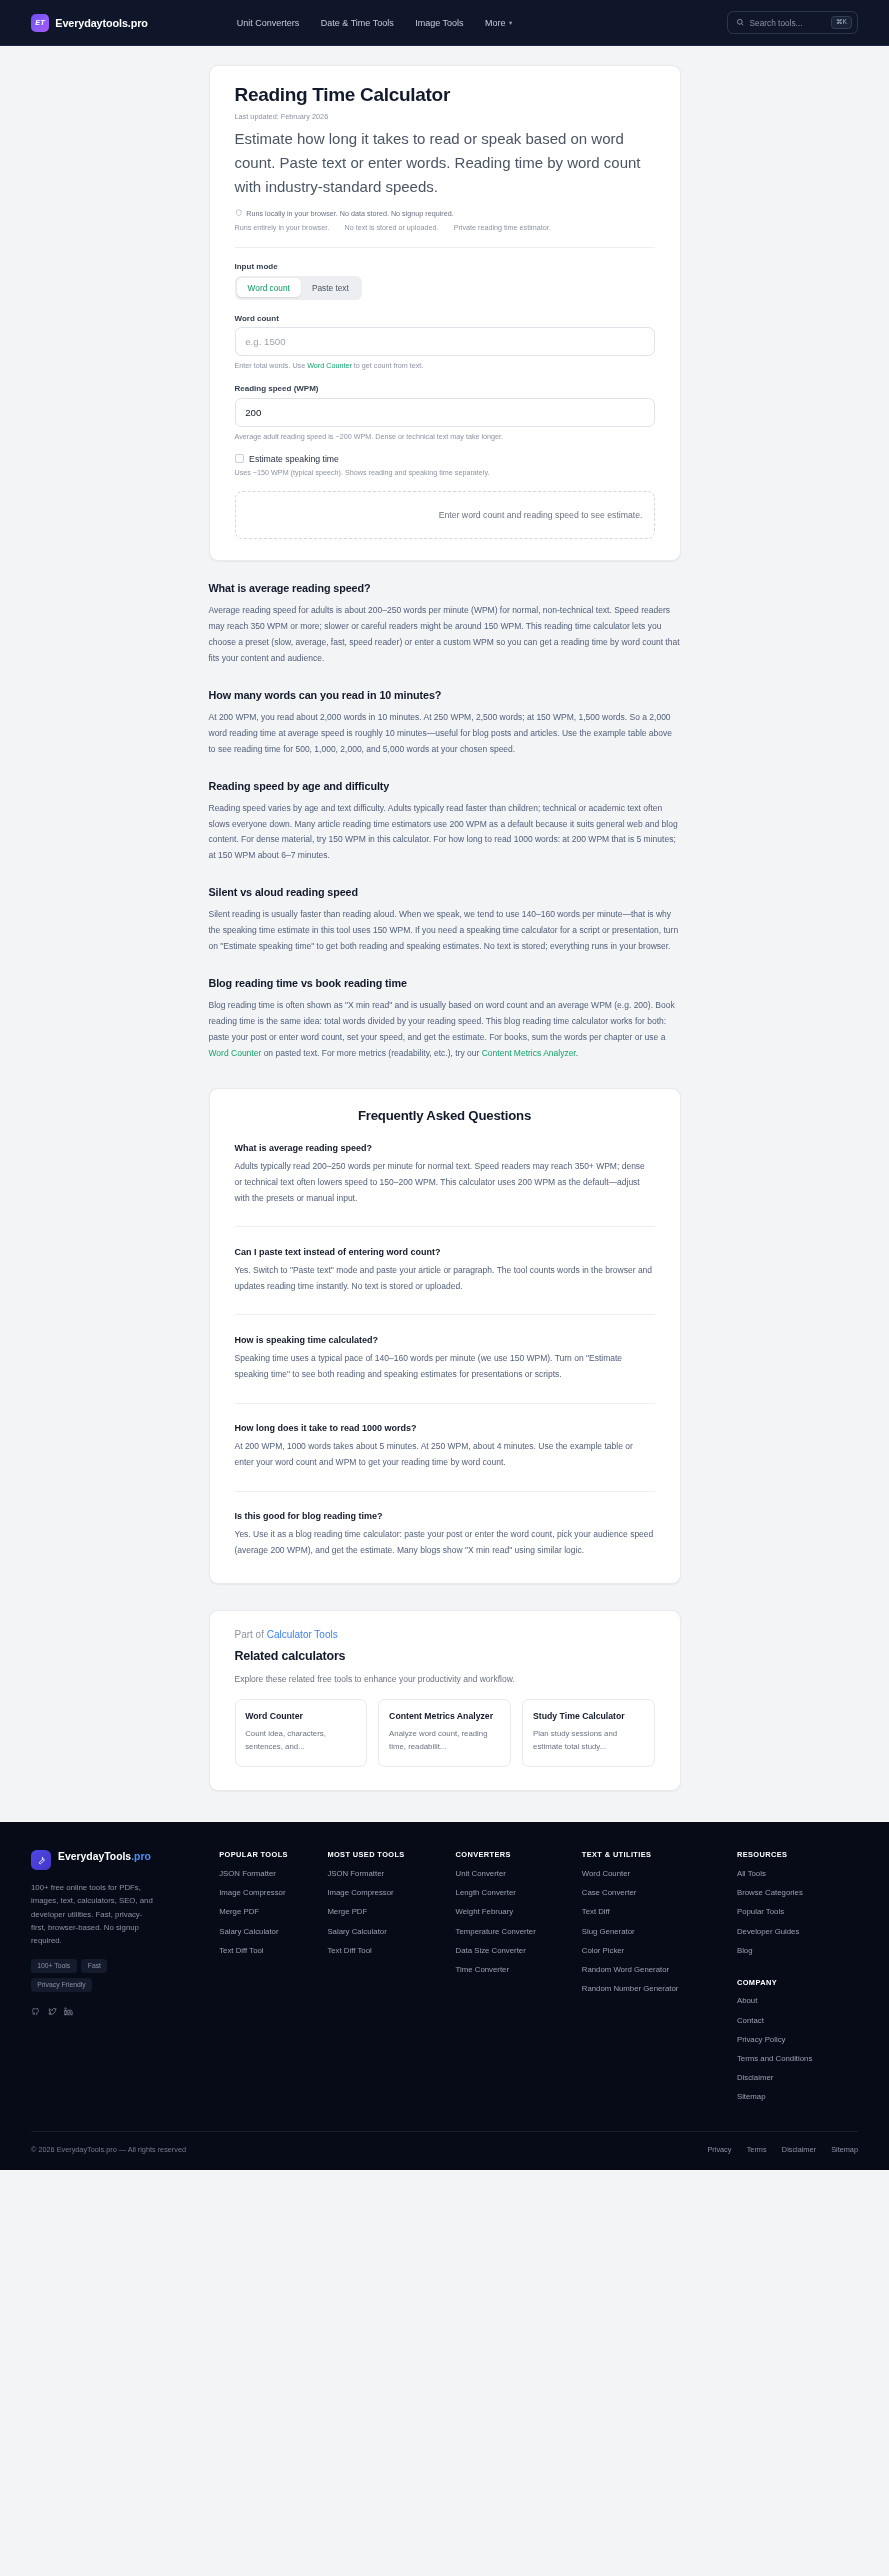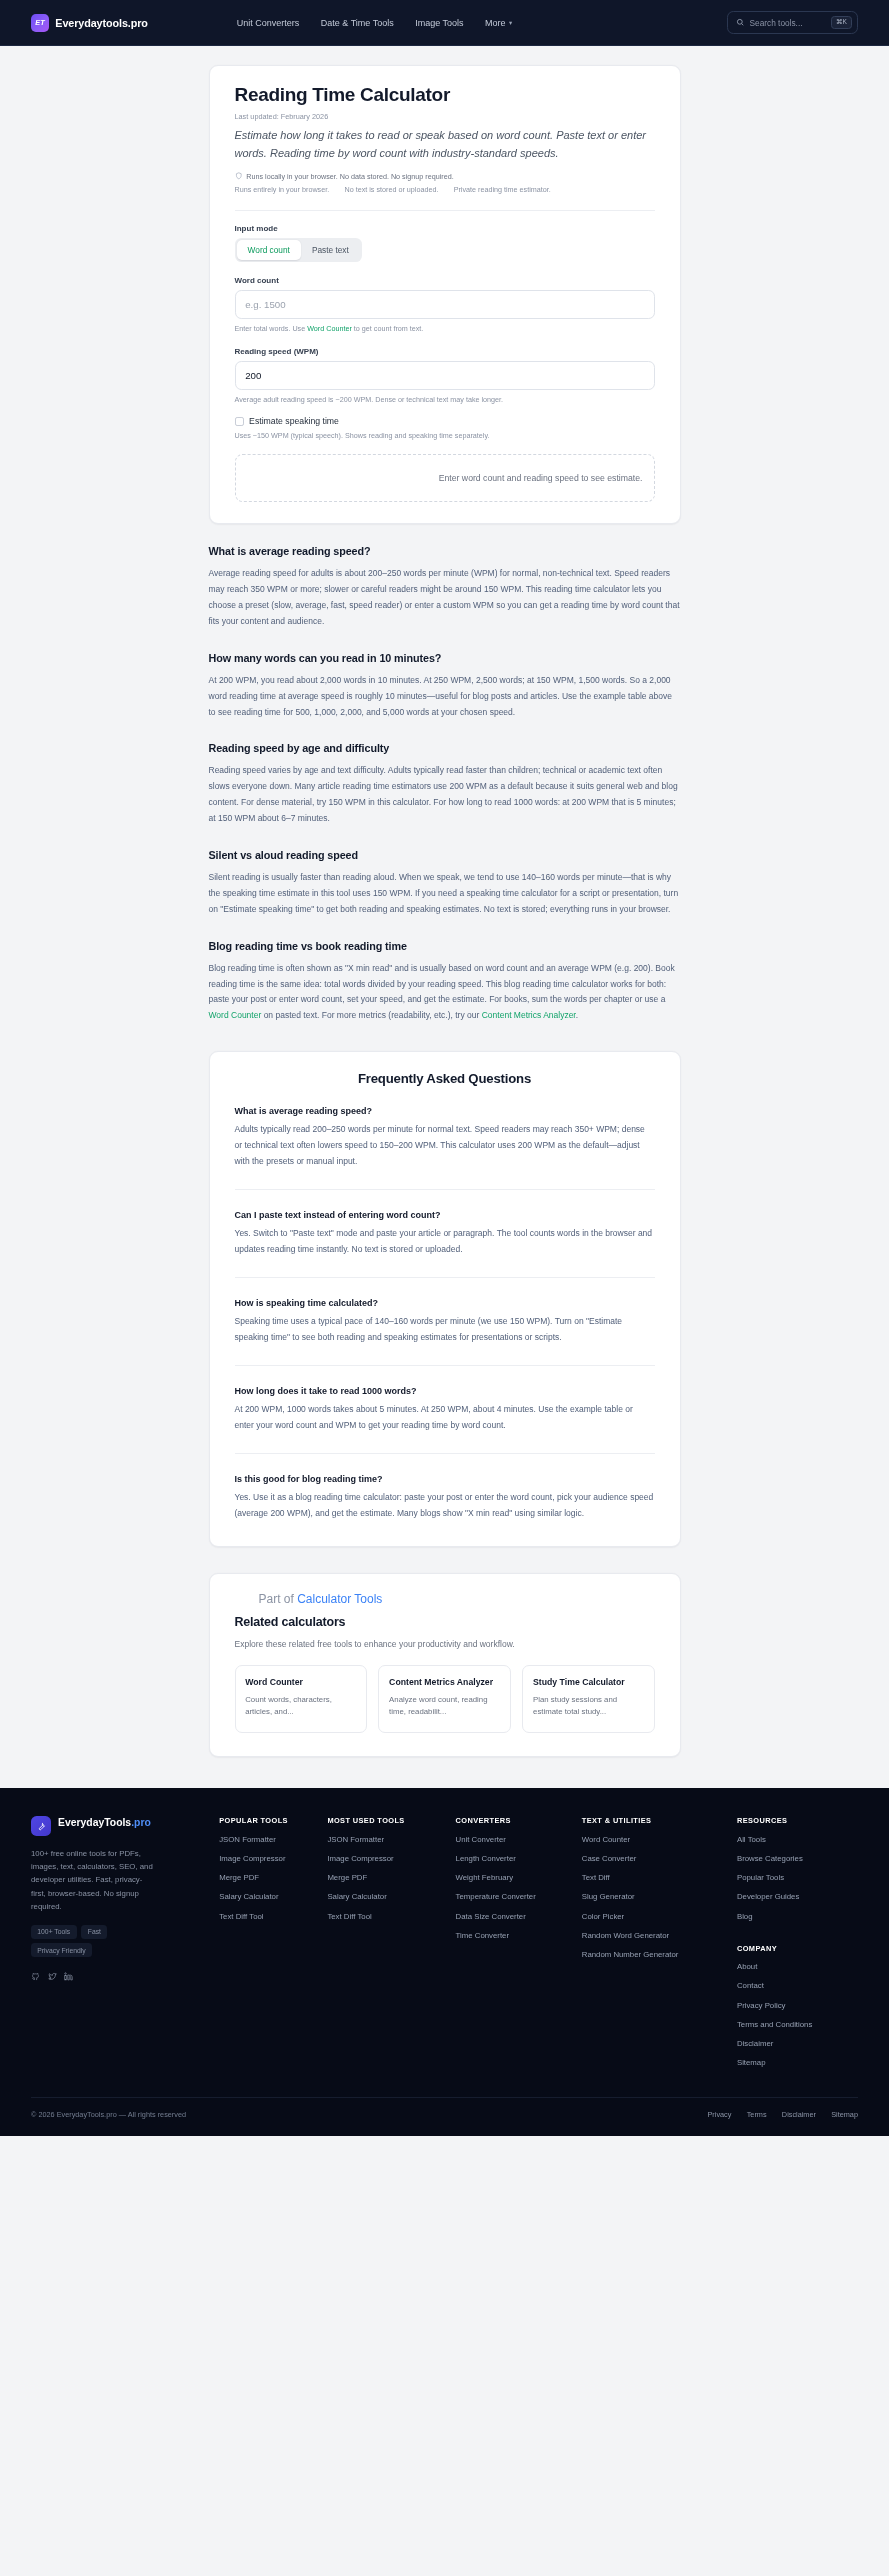--- a/index.html
+++ b/index.html
@@ -63,21 +63,21 @@
     background: #ffffff;
     border: 0.7px solid #e8eaef;
     border-radius: 9px;
     box-shadow: 0 0.7px 1.4px rgba(16,24,40,.05);
   }
 
   
   .tool-card { padding: 18px 25px 21px; }
   .tool-title { font-size: 19px; font-weight: bold; color: #131a2b; letter-spacing: -0.3px; }
   .tool-updated { font-size: 7.3px; color: #8b93a3; margin-top: 6.3px; }
-  .tool-desc { font-size: 11px; color: #4b5563; margin-top: 5.6px; line-height: 1.62; font-style: italic; }
+  .tool-desc { font-size: 15px; color: #4b5563; margin-top: 5.6px; line-height: 1.62; }
 
   .privacy-row { display: flex; align-items: center; gap: 4.2px; margin-top: 9px; }
   .privacy-row .shield { width: 7.6px; height: 7.6px; flex: none; }
   .privacy-note { font-size: 7.2px; color: #6b7280; }
   .privacy-tags { display: flex; gap: 15.3px; margin-top: 4.9px; }
   .privacy-tag { font-size: 7.2px; color: #8b93a3; }
 
   .divider { height: 0.7px; background: #eceef2; margin: 15.3px 0 14px; }
 
   .field-label { font-size: 8px; color: #374151; font-weight: bold; margin-bottom: 4.9px; }
@@ -134,21 +134,21 @@
   
   .faq-card { margin-top: 26.4px; padding: 19.5px 25px 23.6px; }
   .faq-title { text-align: center; font-size: 13.2px; font-weight: bold; color: #121a2b; letter-spacing: -0.2px; }
   .faq-item { padding-top: 19.5px; }
   .faq-item + .faq-item { border-top: 0.7px solid #eceef2; margin-top: 19.5px; padding-top: 19.5px; }
   .faq-q { font-size: 9px; font-weight: bold; color: #131a2b; margin-bottom: 6.3px; }
   .faq-a { font-size: 8.5px; color: #52607a; line-height: 1.87; }
 
   
   .related-card { margin-top: 26.4px; padding: 18px 25px 23.6px; }
-  .part-of { font-size: 12px; color: #8b93a3; margin-left: 24px; }
+  .part-of { font-size: 10px; color: #8b93a3; }
   .part-of a { color: #3b82f6; text-decoration: none; }
   .related-title { font-size: 12.5px; font-weight: bold; color: #121a2b; margin-top: 9px; letter-spacing: -0.2px; }
   .related-sub { font-size: 8.5px; color: #6b7280; margin-top: 10.4px; }
   .related-grid { display: grid; grid-template-columns: repeat(3,1fr); gap: 11.8px; margin-top: 15.3px; }
   .related-item {
     border: 0.7px solid #e8eaef; border-radius: 7px; padding: 10.4px 9.7px 13.2px; min-height: 61px;
     background: #fff; cursor: pointer;
   }
   .related-item-title { font-size: 8.7px; font-weight: bold; color: #131a2b; line-height: 1.45; }
   .related-item-desc { font-size: 7.8px; color: #6b7280; margin-top: 5.6px; line-height: 1.55; }
@@ -323,21 +323,21 @@
   </div>
 
   <div class="container">
     <div class="card related-card">
       <div class="part-of"><span>Part of </span><a href="#">Calculator Tools</a></div>
       <div class="related-title">Related calculators</div>
       <div class="related-sub">Explore these related free tools to enhance your productivity and workflow.</div>
       <div class="related-grid">
         <div class="related-item">
           <div class="related-item-title">Word Counter</div>
-          <div class="related-item-desc">Count words, characters, articles, and...</div>
+          <div class="related-item-desc">Count idea, characters, sentences, and...</div>
         </div>
         <div class="related-item">
           <div class="related-item-title">Content Metrics Analyzer</div>
           <div class="related-item-desc">Analyze word count, reading time, readabilit...</div>
         </div>
         <div class="related-item">
           <div class="related-item-title">Study Time Calculator</div>
           <div class="related-item-desc">Plan study sessions and estimate total study...</div>
         </div>
       </div>

